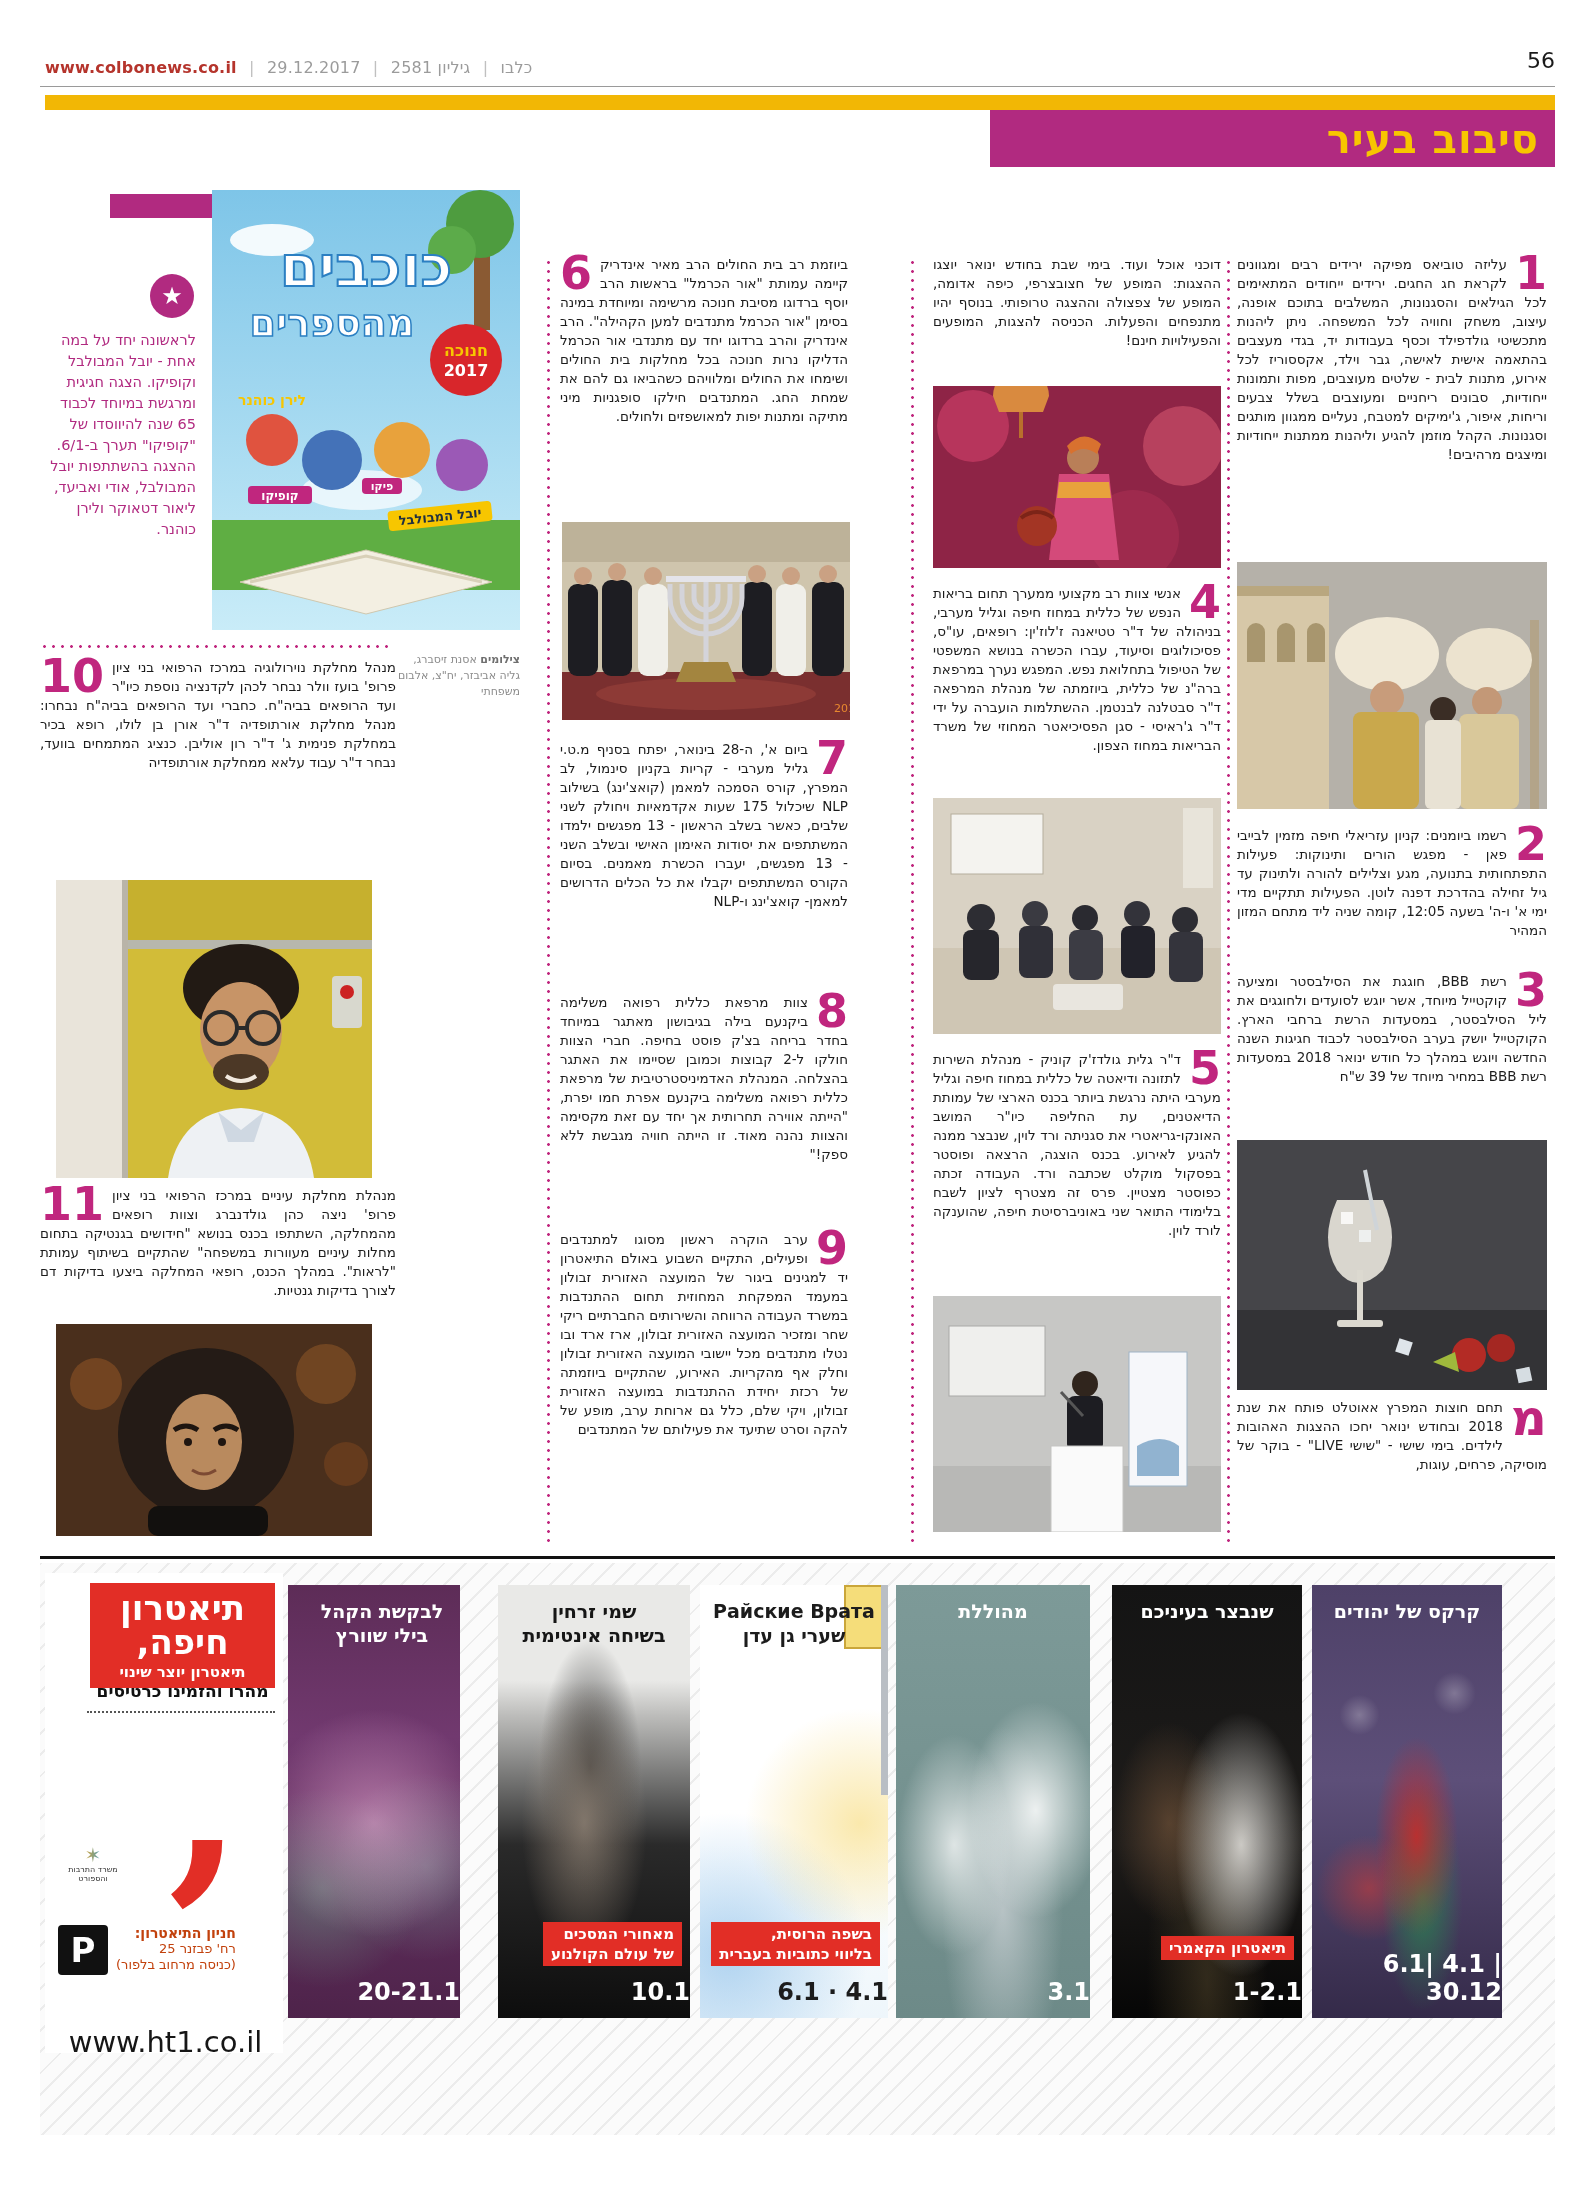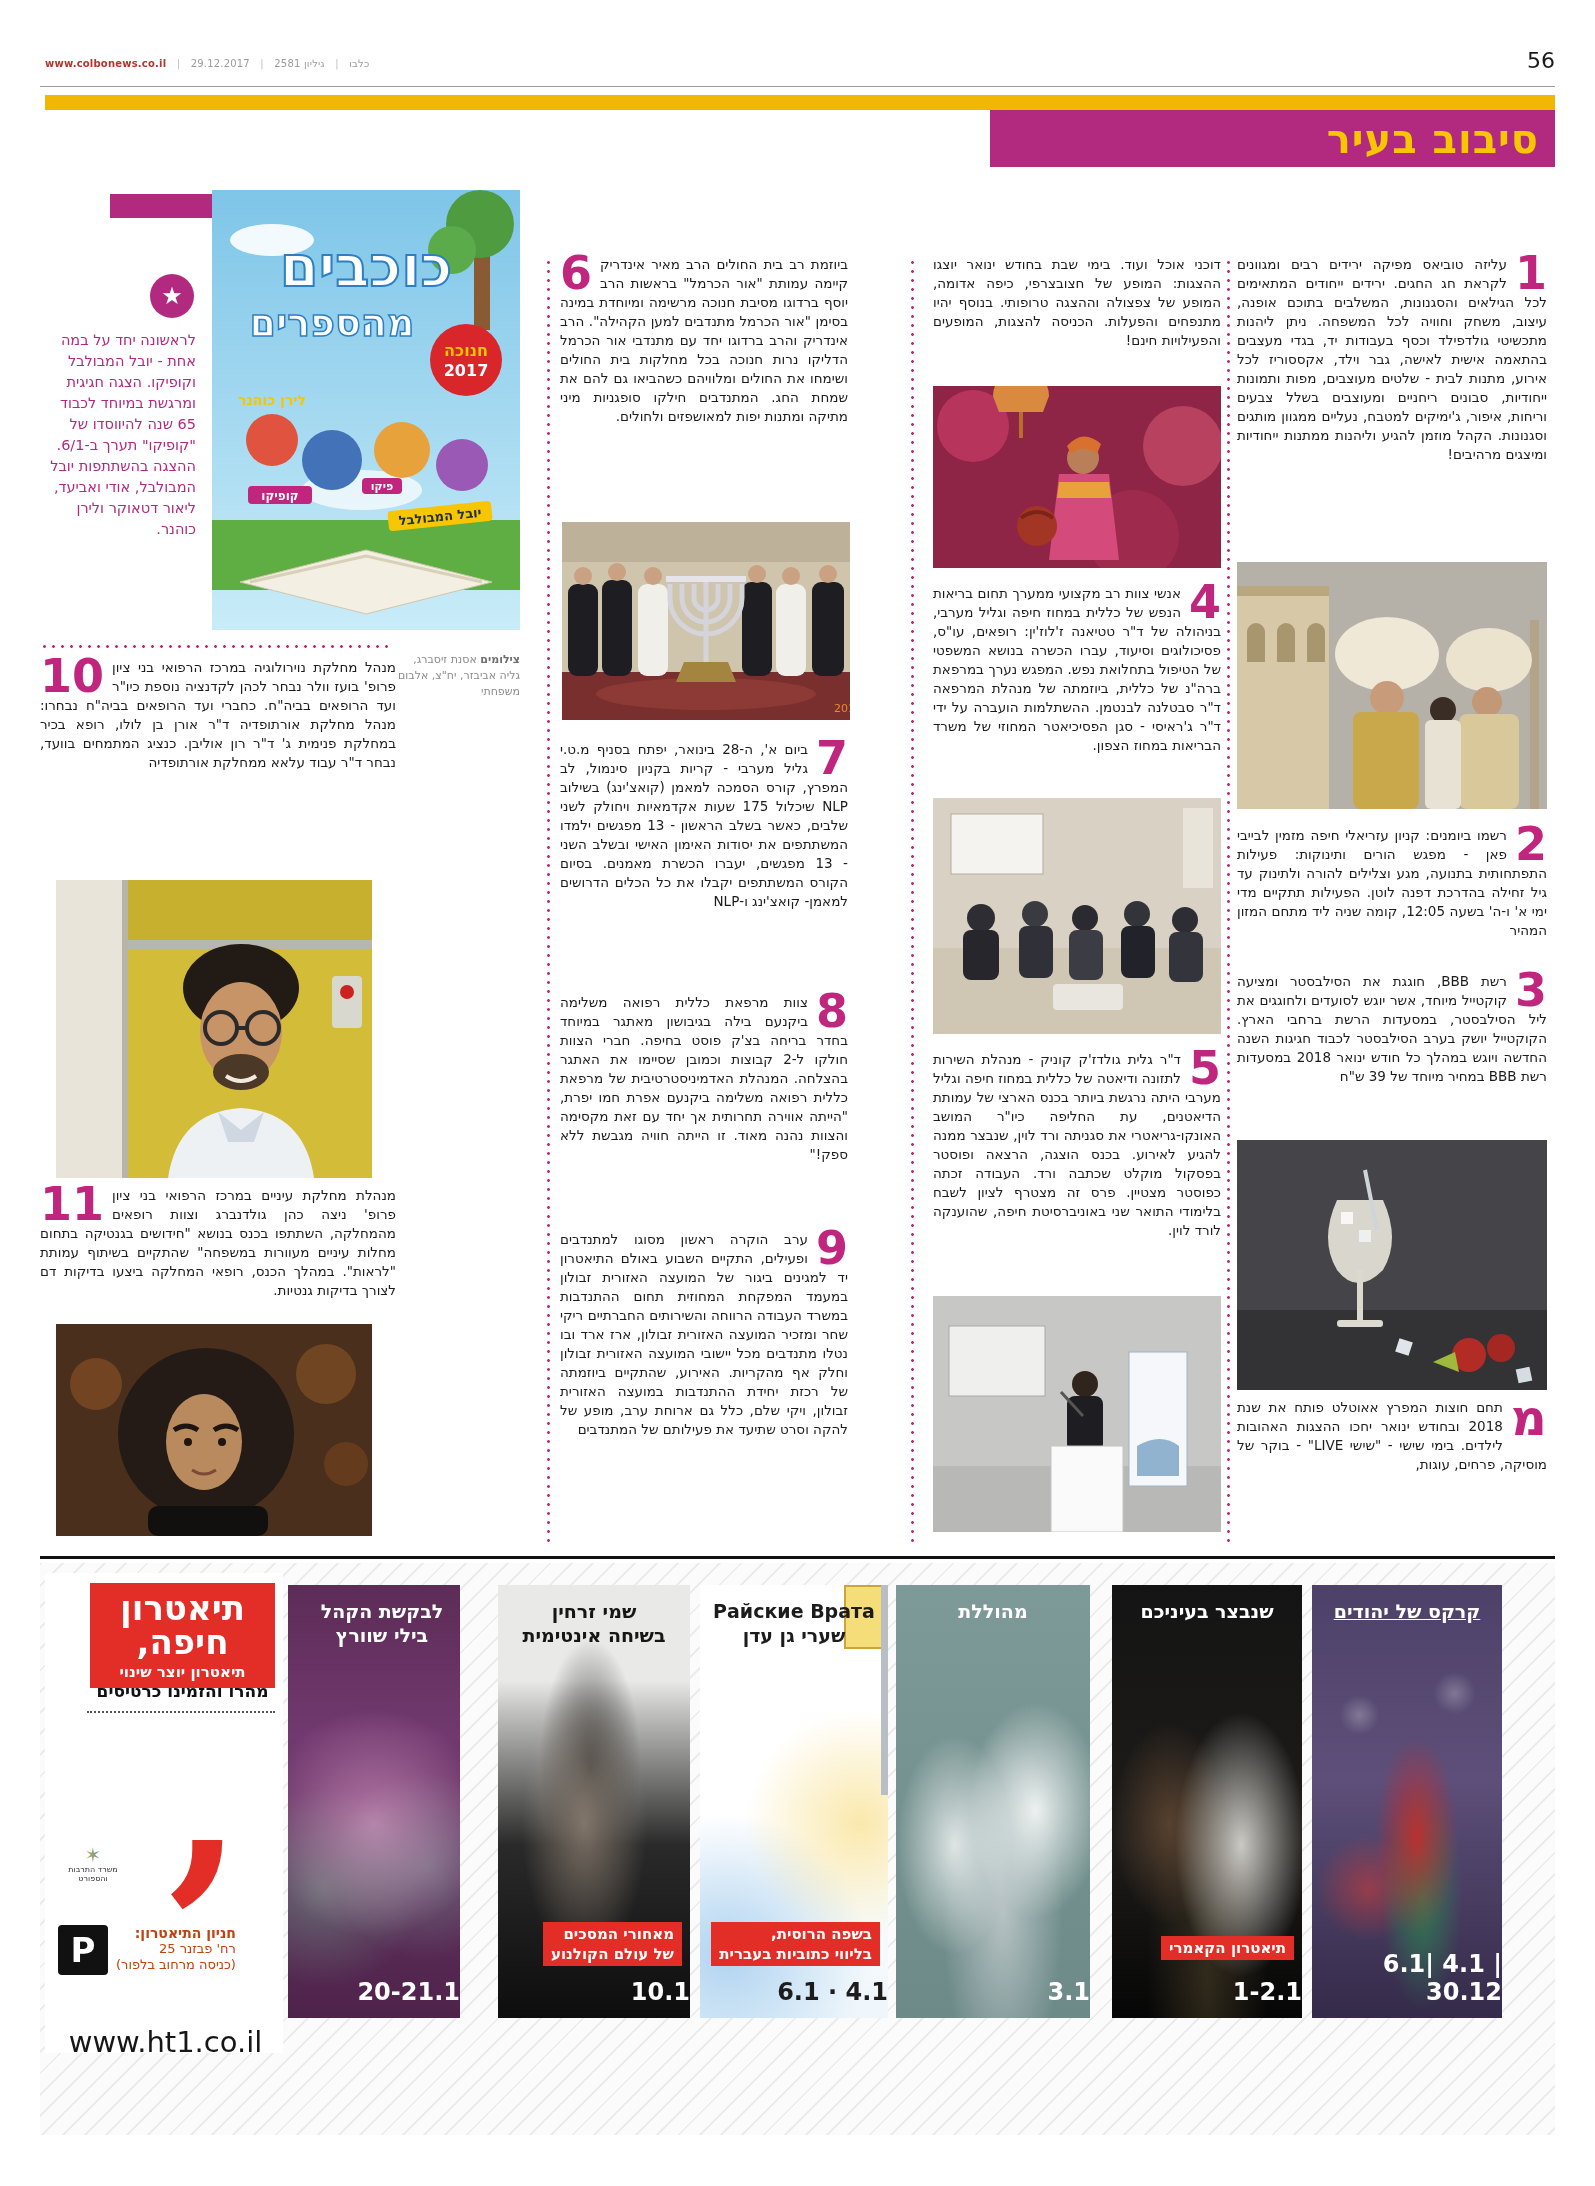--- a/index.html
+++ b/index.html
@@ -1,21 +1,21 @@
 <!DOCTYPE html>
 <html lang="he"><head>
 <meta charset="utf-8">
 <style>
   * { margin:0; padding:0; box-sizing:border-box; }
   html,body { background:#e8e8e8; }
   body { font-family:"DejaVu Sans", sans-serif; }
   .page { position:relative; width:1595px; height:2186px; background:#ffffff; margin:0 auto; overflow:hidden; direction:rtl; }
 
   
-  .topmeta { position:absolute; left:45px; top:58px; direction:ltr; font-size:10px; color:#9b9b9b; letter-spacing:.2px; }
+  .topmeta { position:absolute; left:45px; top:58px; direction:ltr; font-size:16px; color:#9b9b9b; letter-spacing:.2px; }
   .topmeta .site { color:#b5342c; font-weight:bold; }
   .topmeta .sep { color:#c0c0c0; padding:0 7px; }
   .pageno { position:absolute; left:1508px; top:48px; width:47px; text-align:right; font-size:22px; font-weight:normal; color:#1a1a1a; }
   .header-rule { position:absolute; left:40px; top:86px; width:1515px; height:1px; background:#9a9a9a; }
 
   
   .yellowbar { position:absolute; left:45px; top:95px; width:1510px; height:15px; background:#f2b705; }
   .masthead { position:absolute; left:990px; top:110px; width:565px; height:57px; background:#b12a80; display:flex; align-items:center; justify-content:flex-start; }
   .masthead h1 { color:#f7c600; font-size:40px; font-weight:800; padding-right:16px; letter-spacing:1px; }
   .left-accent { position:absolute; left:110px; top:194px; width:115px; height:24px; background:#b12a80; }
@@ -71,21 +71,21 @@
   .p-billy .ptitle { color:#fff; }
   .p-zarhin { left:458px; width:192px; background:linear-gradient(180deg,#e9e9e7 0 22%, #bdbdbb 30%, #2a2a2a 60%, #0d0d0d 100%); }
   .p-zarhin .ptitle { color:#161616; }
   .p-vrata { left:660px; width:188px; background:#ffffff; }
   .p-vrata .ptitle { color:#1c1c1c; }
   .p-mehulelet { left:856px; width:194px; background:linear-gradient(180deg,#7d9a98 0%, #6d8a88 100%); }
   .p-mehulelet .ptitle { color:#fff; }
   .p-katov { left:1072px; width:190px; background:linear-gradient(180deg,#141414 0%, #1e1c1a 60%, #060606 100%); }
   .p-katov .ptitle { color:#fff; }
   .p-circus { left:1272px; width:190px; background:linear-gradient(180deg,#4e4168 0%, #5d4f79 45%, #342a49 100%); }
-  .p-circus .ptitle { color:#fff;text-decoration:underline; }
+  .p-circus .ptitle { color:#fff; }
   .ltr { direction:ltr; unicode-bidi:isolate; }
 </style>
 </head>
 <body>
 
 <div class="page">
 
   <div class="topmeta">
     <span class="site">www.colbonews.co.il</span>
     <span class="sep">|</span>

